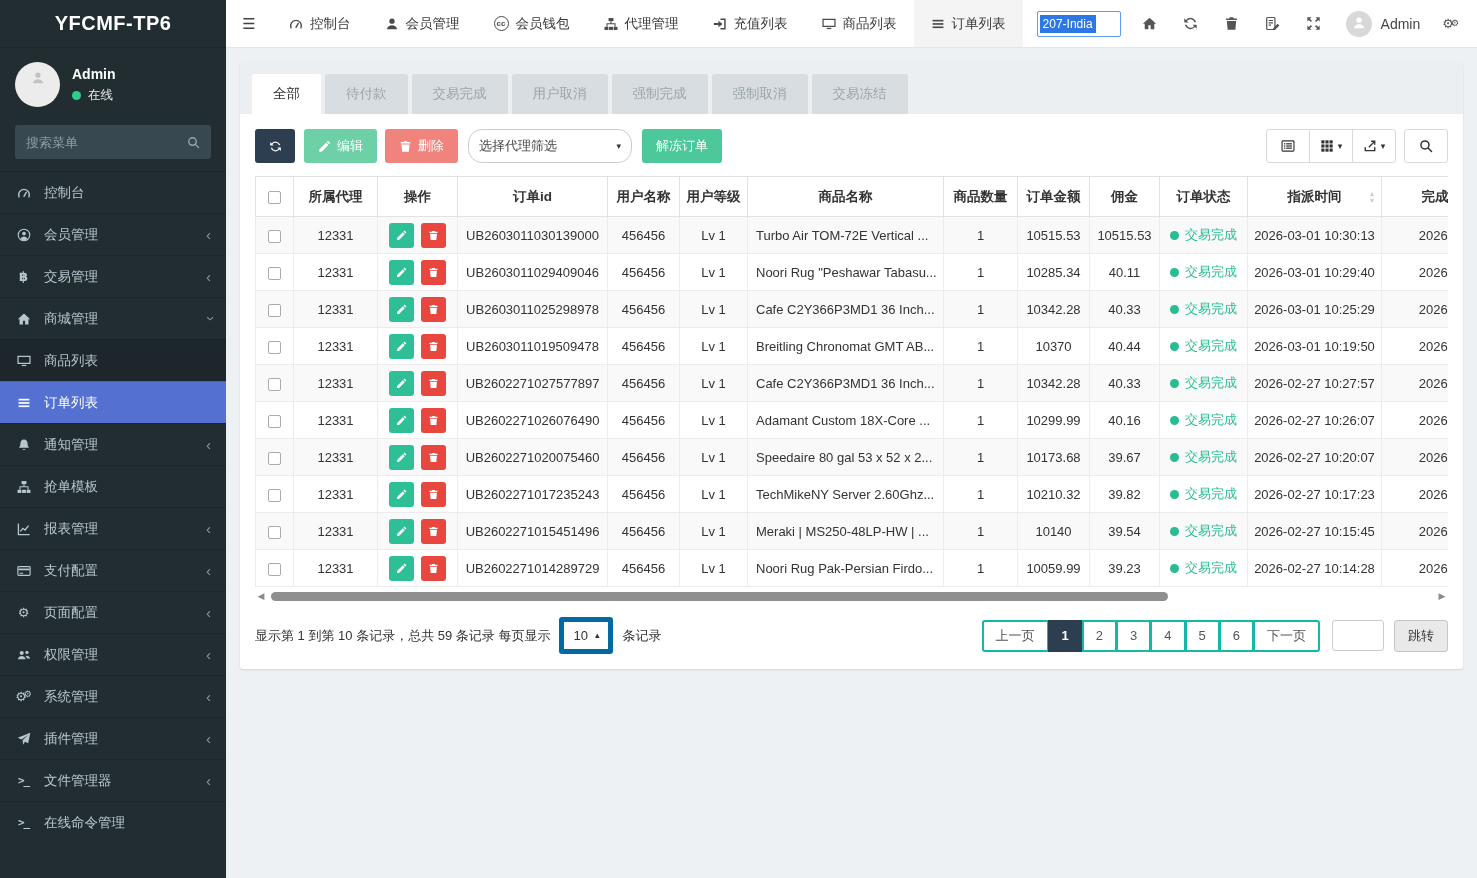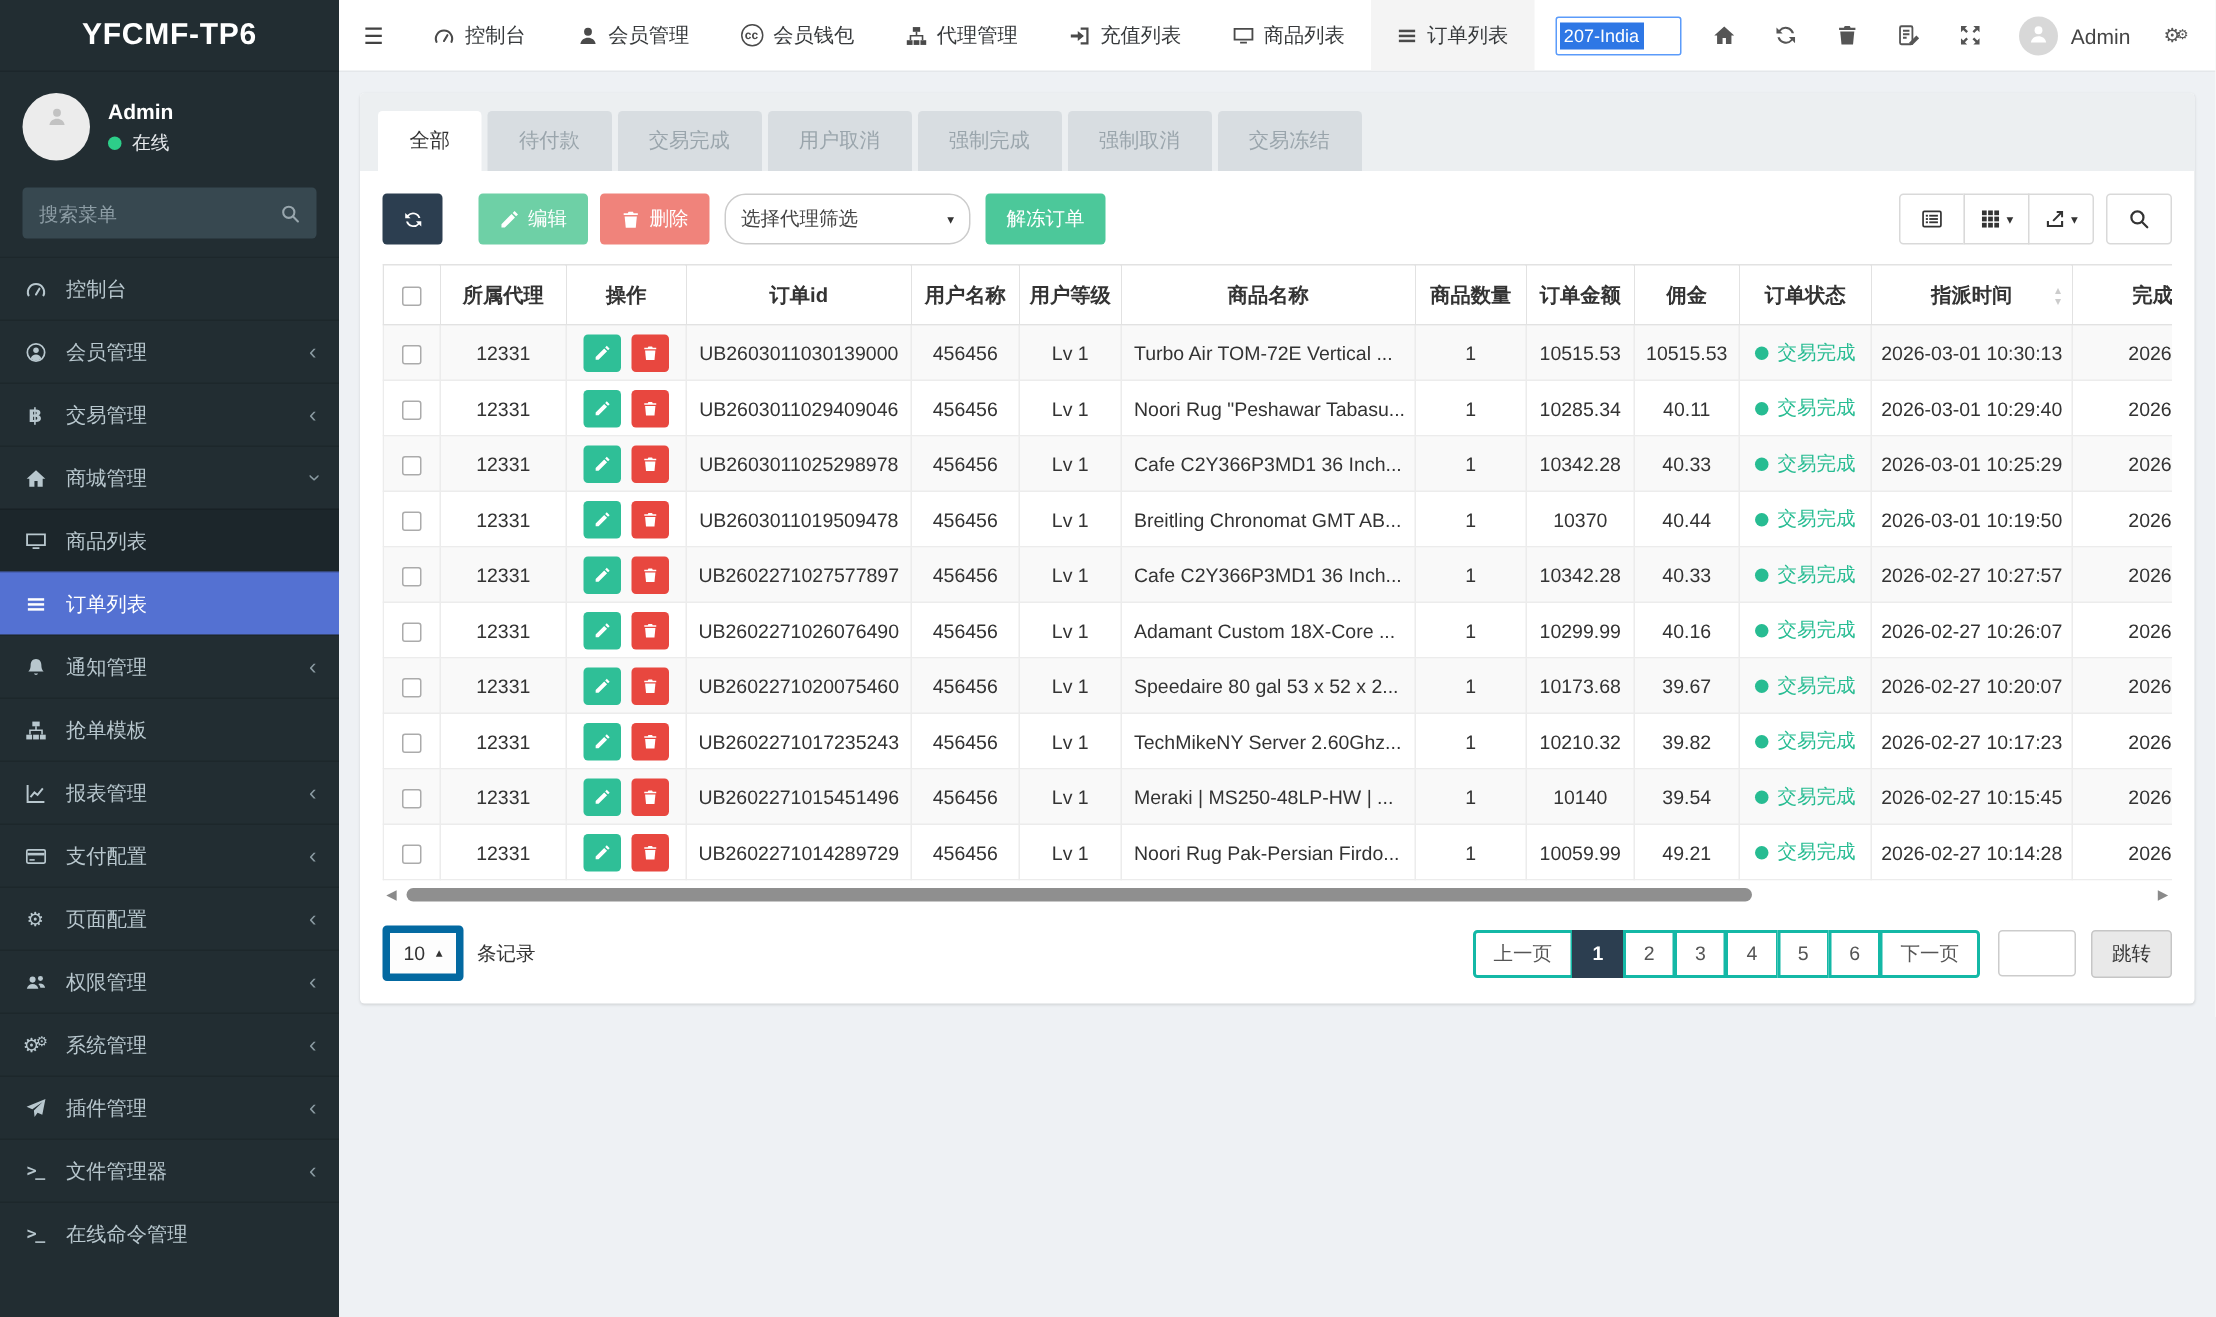--- a/index.html
+++ b/index.html
@@ -61,21 +61,21 @@
   .panel-heading{background:#eceff1;border-radius:3px 3px 0 0;padding:12px 12px 0}
   .tab{display:inline-block;padding:11px 21px;background:#d8dde1;color:#9aa5ac;font-size:13.5px;border-radius:3px 3px 0 0;margin-right:4px;cursor:pointer}
   .tab.active{background:#fff;color:#333}
   .panel-body{padding:15px}
 
   
   .toolbar{display:flex;align-items:center;margin-bottom:13px}
   .btn{height:34px;border:none;border-radius:3px;color:#fff;font-size:13px;display:flex;align-items:center;gap:6px;cursor:pointer;font-family:inherit}
   .btn span[data-icon] svg{width:13px;height:13px}
   .btn-refresh{width:40px;justify-content:center;background:#2c3e50}
-  .btn-edit{background:#6ed0a6;padding:0 14px;margin-left:24px}
+  .btn-edit{background:#6ed0a6;padding:0 14px;margin-left:9px}
   .btn-del{background:#f0837b;padding:0 14px;margin-left:8px}
   .filter-select{width:164px;height:34px;border:1px solid #ccc;border-radius:14px;margin-left:10px;display:flex;align-items:center;justify-content:space-between;padding:0 10px;color:#444;cursor:pointer;background:#fff}
   .caret{font-size:9px;color:#333;line-height:1}
   .btn-unfreeze{background:#4cc89a;padding:0 14px;margin-left:10px}
   .tb-right{margin-left:auto;display:flex;align-items:center}
   .btn-group{display:flex}
   .gbtn{width:44px;height:34px;background:#fff;border:1px solid #d9d9d9;display:flex;align-items:center;justify-content:center;gap:4px;color:#333;cursor:pointer;margin-left:-1px}
   .gbtn:first-child{border-radius:3px 0 0 3px;margin-left:0}
   .gbtn:last-child{border-radius:0 3px 3px 0}
   .btn-search{width:44px;height:34px;margin-left:8px;border:1px solid #d9d9d9;border-radius:3px;background:#fff;display:flex;align-items:center;justify-content:center;cursor:pointer;color:#333}
@@ -888,21 +888,21 @@
                         </svg>
                       </span>
                     </button>
     </td>
     <td>UB2602271014289729</td>
     <td>456456</td>
     <td>Lv 1</td>
     <td class="c-left">Noori Rug Pak-Persian Firdo...</td>
     <td>1</td>
     <td>10059.99</td>
-    <td>49.21</td>
+    <td>39.23</td>
     <td><span class="st">
                       <span class="dot"></span>
                       <span>交易完成</span>
                     </span></td>
     <td>2026-02-27 10:14:28</td>
     <td>2026-02-2</td>
   </tr>
               </tbody>
             </table>
         </div>
@@ -910,20 +910,21 @@
         <div class="hscroll">
           <span class="hs-arrow">◀</span>
           <div class="hs-track">
               <div class="hs-thumb"></div>
             </div>
           <span class="hs-arrow">▶</span>
         </div>
 
         <div class="pg-row">
           <div class="pg-info">
+            <span>显示第 1 到第 10 条记录，总共 59 条记录 每页显示</span>
             <span class="pg-size">
                 <span>10</span>
                 <span class="caret">▴</span>
               </span>
             <span>条记录</span>
           </div>
           <div class="pager" id="pager">
               <div class="pg-btn first">上一页</div>
               <div class="pg-btn active">1</div>
               <div class="pg-btn">2</div>

